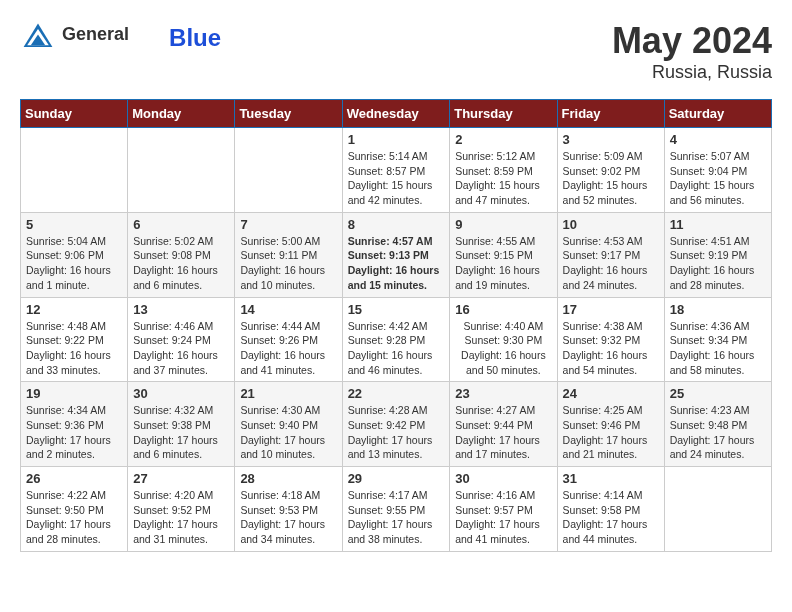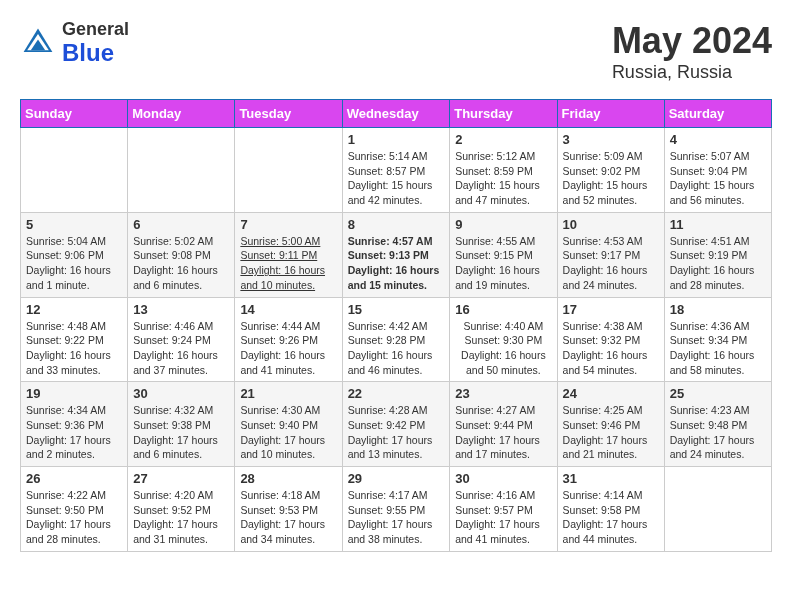--- a/index.html
+++ b/index.html
@@ -16,55 +16,57 @@
       align-items: flex-start;
       margin-bottom: 16px;
     }
     .logo {
       display: flex;
       align-items: center;
       gap: 6px;
     }
     .logo-text {
       display: flex;
-      flex-direction: column;
+      flex-direction: row;
       line-height: 1.1;
+      gap: 40px;
     }
     .logo-general {
       font-size: 18px;
       font-weight: bold;
       color: #333;
     }
     .logo-blue {
       font-size: 24px;
       font-weight: bold;
       color: #1d4ed8;
     }
     .logo-icon {
       width: 36px;
       height: 36px;
     }
     .title-block {
+      text-align: right;
     }
     .title-month {
       font-size: 36px;
       font-weight: bold;
       color: #333;
     }
     .title-location {
       font-size: 18px;
       color: #333;
     }
     .calendar {
       width: 100%;
       border-collapse: collapse;
       font-size: 11px;
     }
     .calendar thead th {
-      background-color: #d946ef;
+      background-color: #7f1d1d;
       color: #fff;
       padding: 6px 4px;
       text-align: left;
       font-size: 13px;
       font-weight: bold;
       border: 1px solid #1a6eb5;
     }
     .calendar tbody td {
       border: 1px solid #ccc;
       vertical-align: top;
@@ -169,21 +171,21 @@
         </td>
         <td>
           <span class="day-num">6</span>
           <div class="day-info" style="white-space: pre-line;">Sunrise: 5:02 AM
 Sunset: 9:08 PM
 Daylight: 16 hours
 and 6 minutes.</div>
         </td>
         <td>
           <span class="day-num">7</span>
-          <div class="day-info" style="white-space: pre-line; text-decoration: underline;">Sunrise: 5:00 AM
+          <div class="day-info" style="white-space: pre-line;">Sunrise: 5:00 AM
 Sunset: 9:11 PM
 Daylight: 16 hours
 and 10 minutes.</div>
         </td>
         <td>
           <span class="day-num">8</span>
           <div class="day-info" style="white-space: pre-line; font-weight: bold;">Sunrise: 4:57 AM
 Sunset: 9:13 PM
 Daylight: 16 hours
 and 15 minutes.</div>

